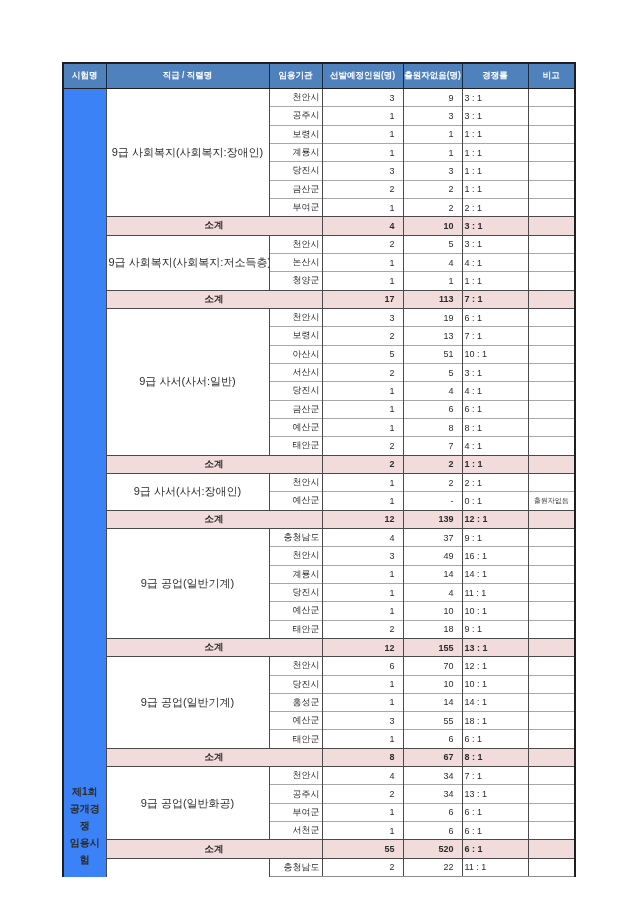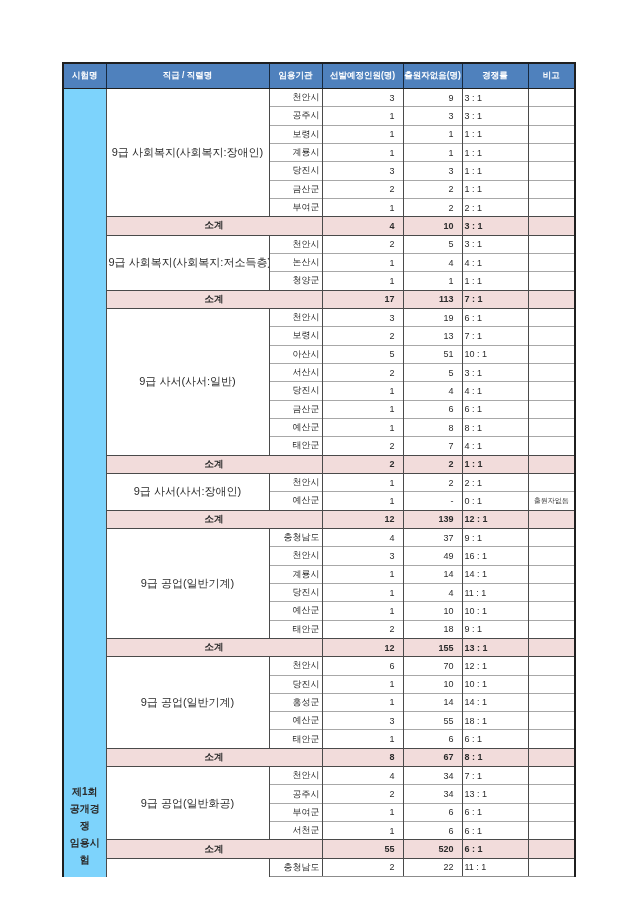--- a/index.html
+++ b/index.html
@@ -40,21 +40,21 @@
     border-left:1px solid var(--border-mid);
     border-right:1px solid var(--border-mid);
     border-top:1px solid var(--border-light);
     vertical-align:middle;
     overflow:hidden;white-space:nowrap;
   }
   td.exam-cell{
     vertical-align:bottom;text-align:center;
     font-weight:bold;font-size:10px;line-height:17px;
     padding-bottom:9px;white-space:pre-line;
-    border-bottom:none;background:#7dd3fc;
+    border-bottom:none;background:#3b82f6;
   }
   td.group-cell{text-align:center;font-size:11px;}
   td.agency{text-align:right;}
   td.num{text-align:right;padding-right:8px;}
   td.ratio{text-align:left;}
   td.note{text-align:center;font-size:7px;color:#333;}
   tr.subtotal-row td{
     background:var(--subtotal-bg);
     font-weight:bold;
     border-top:1px solid var(--border-mid);

